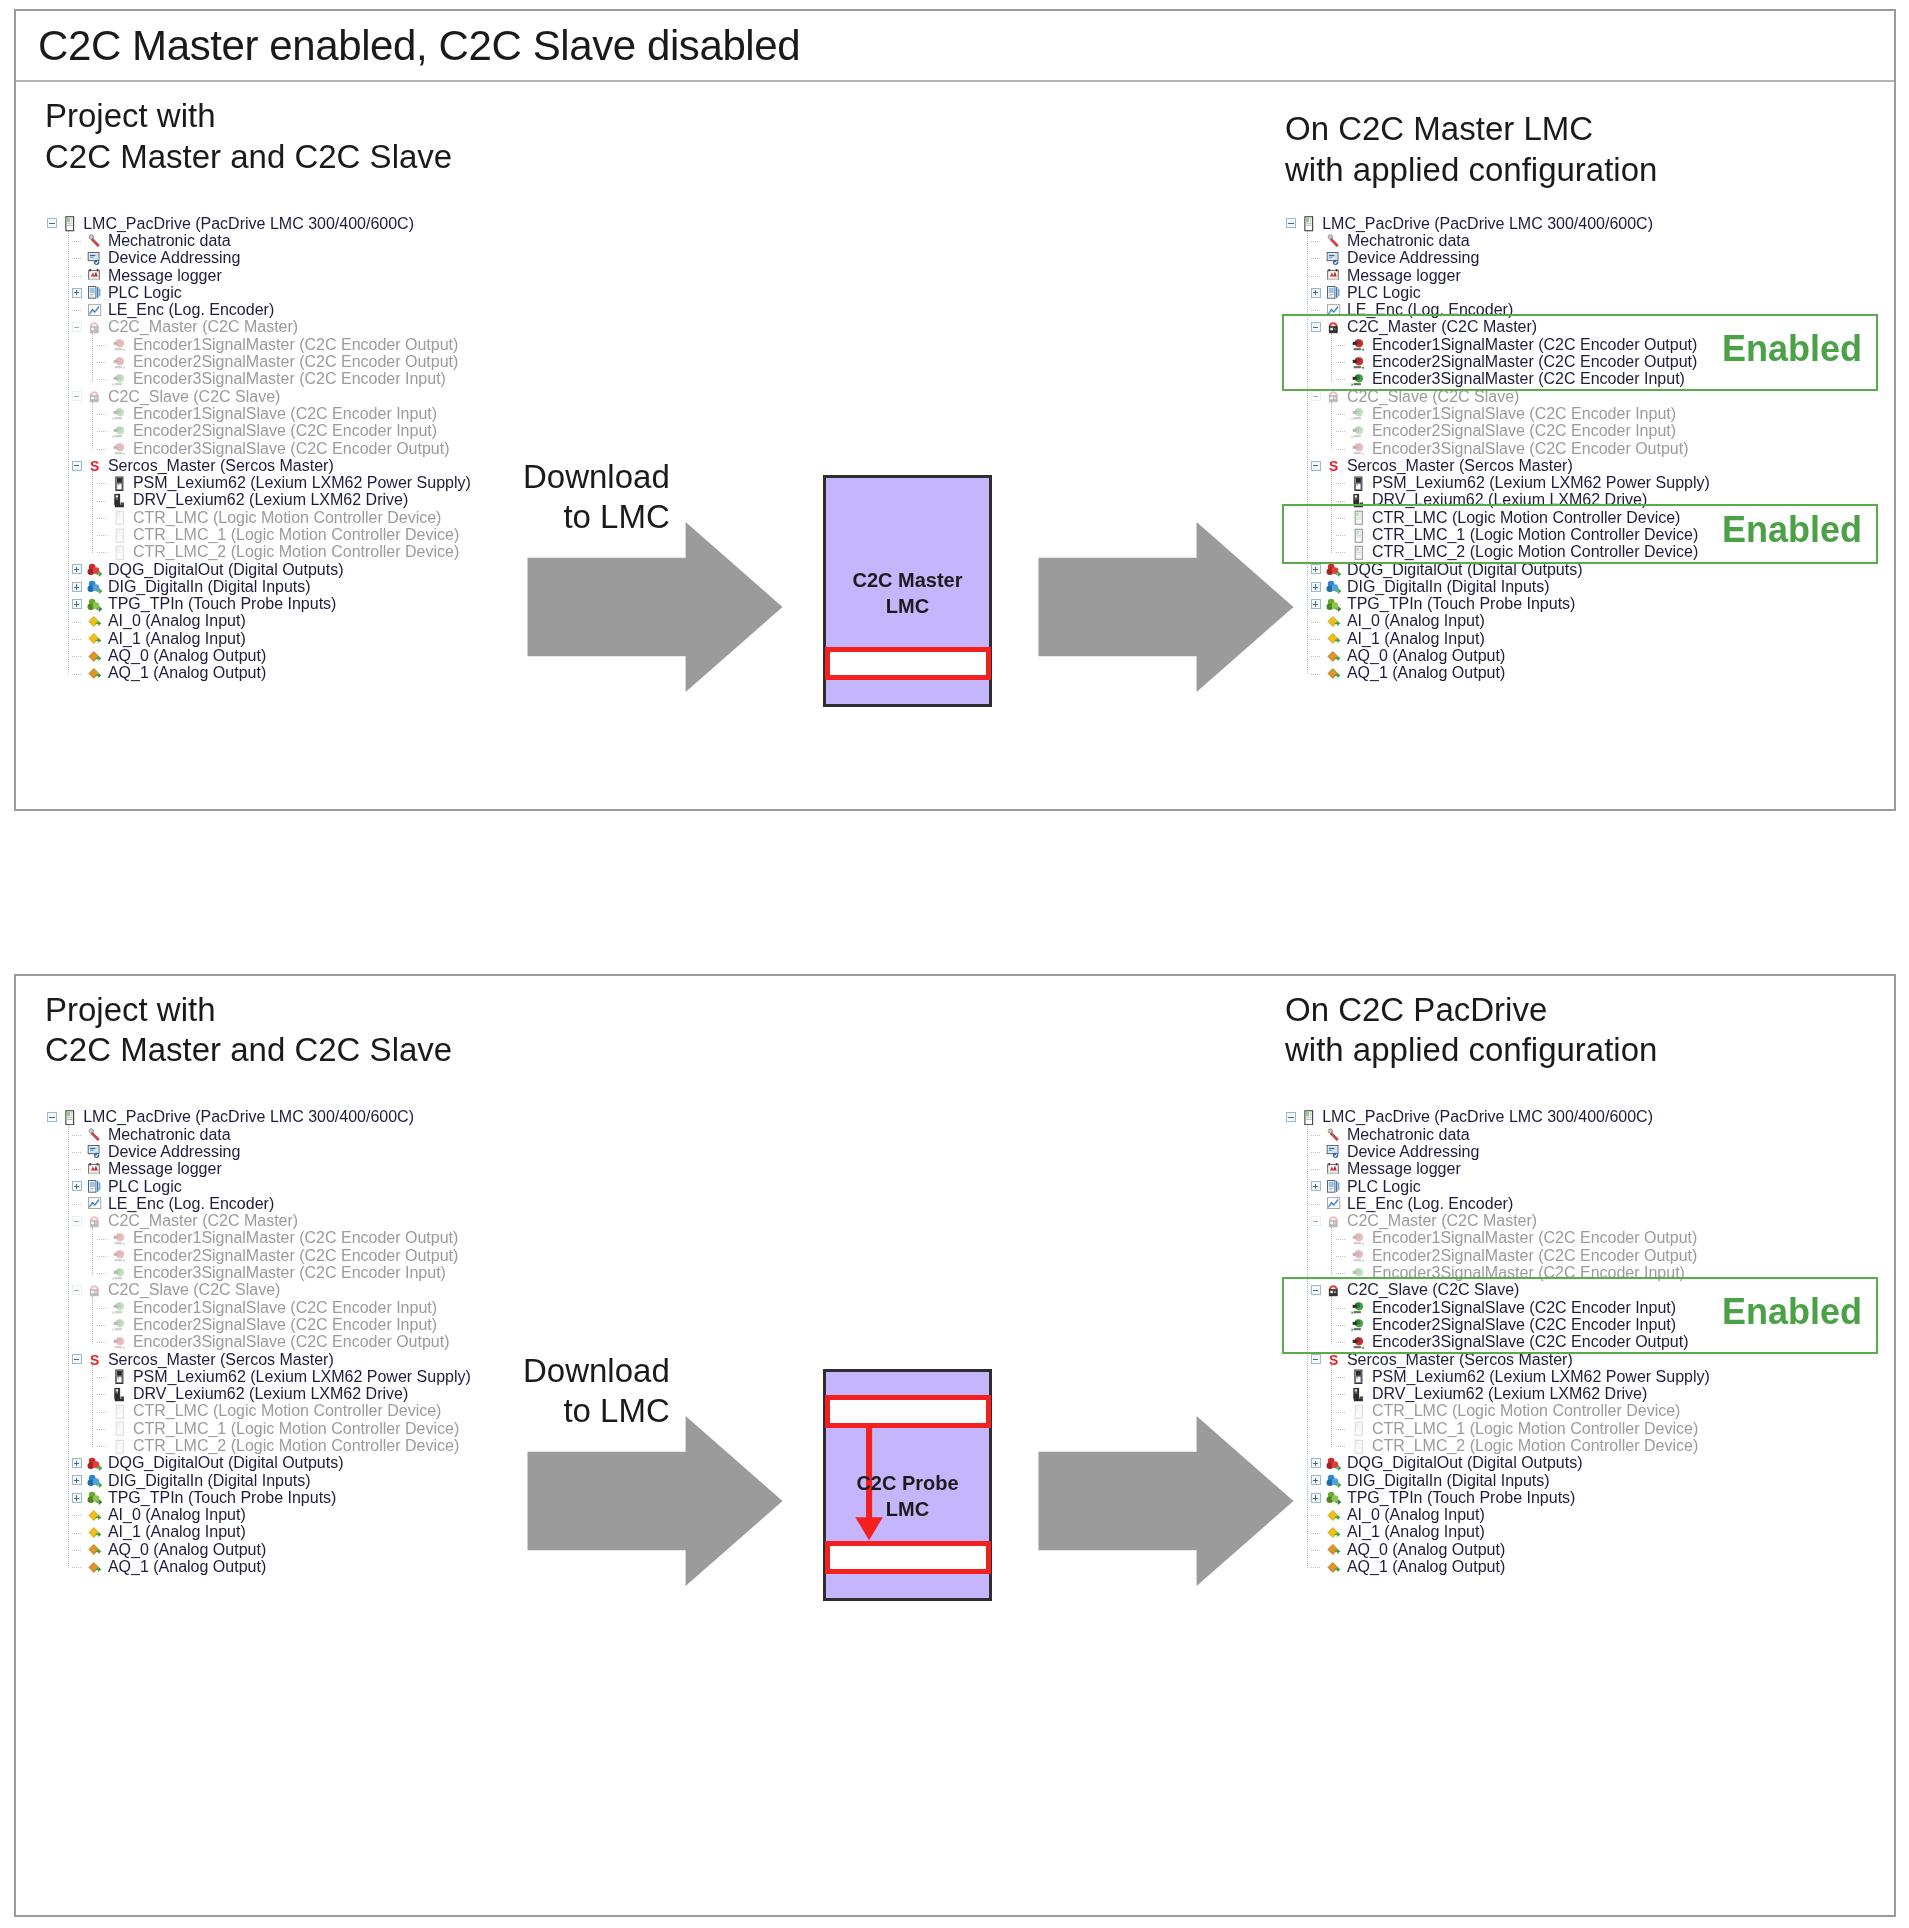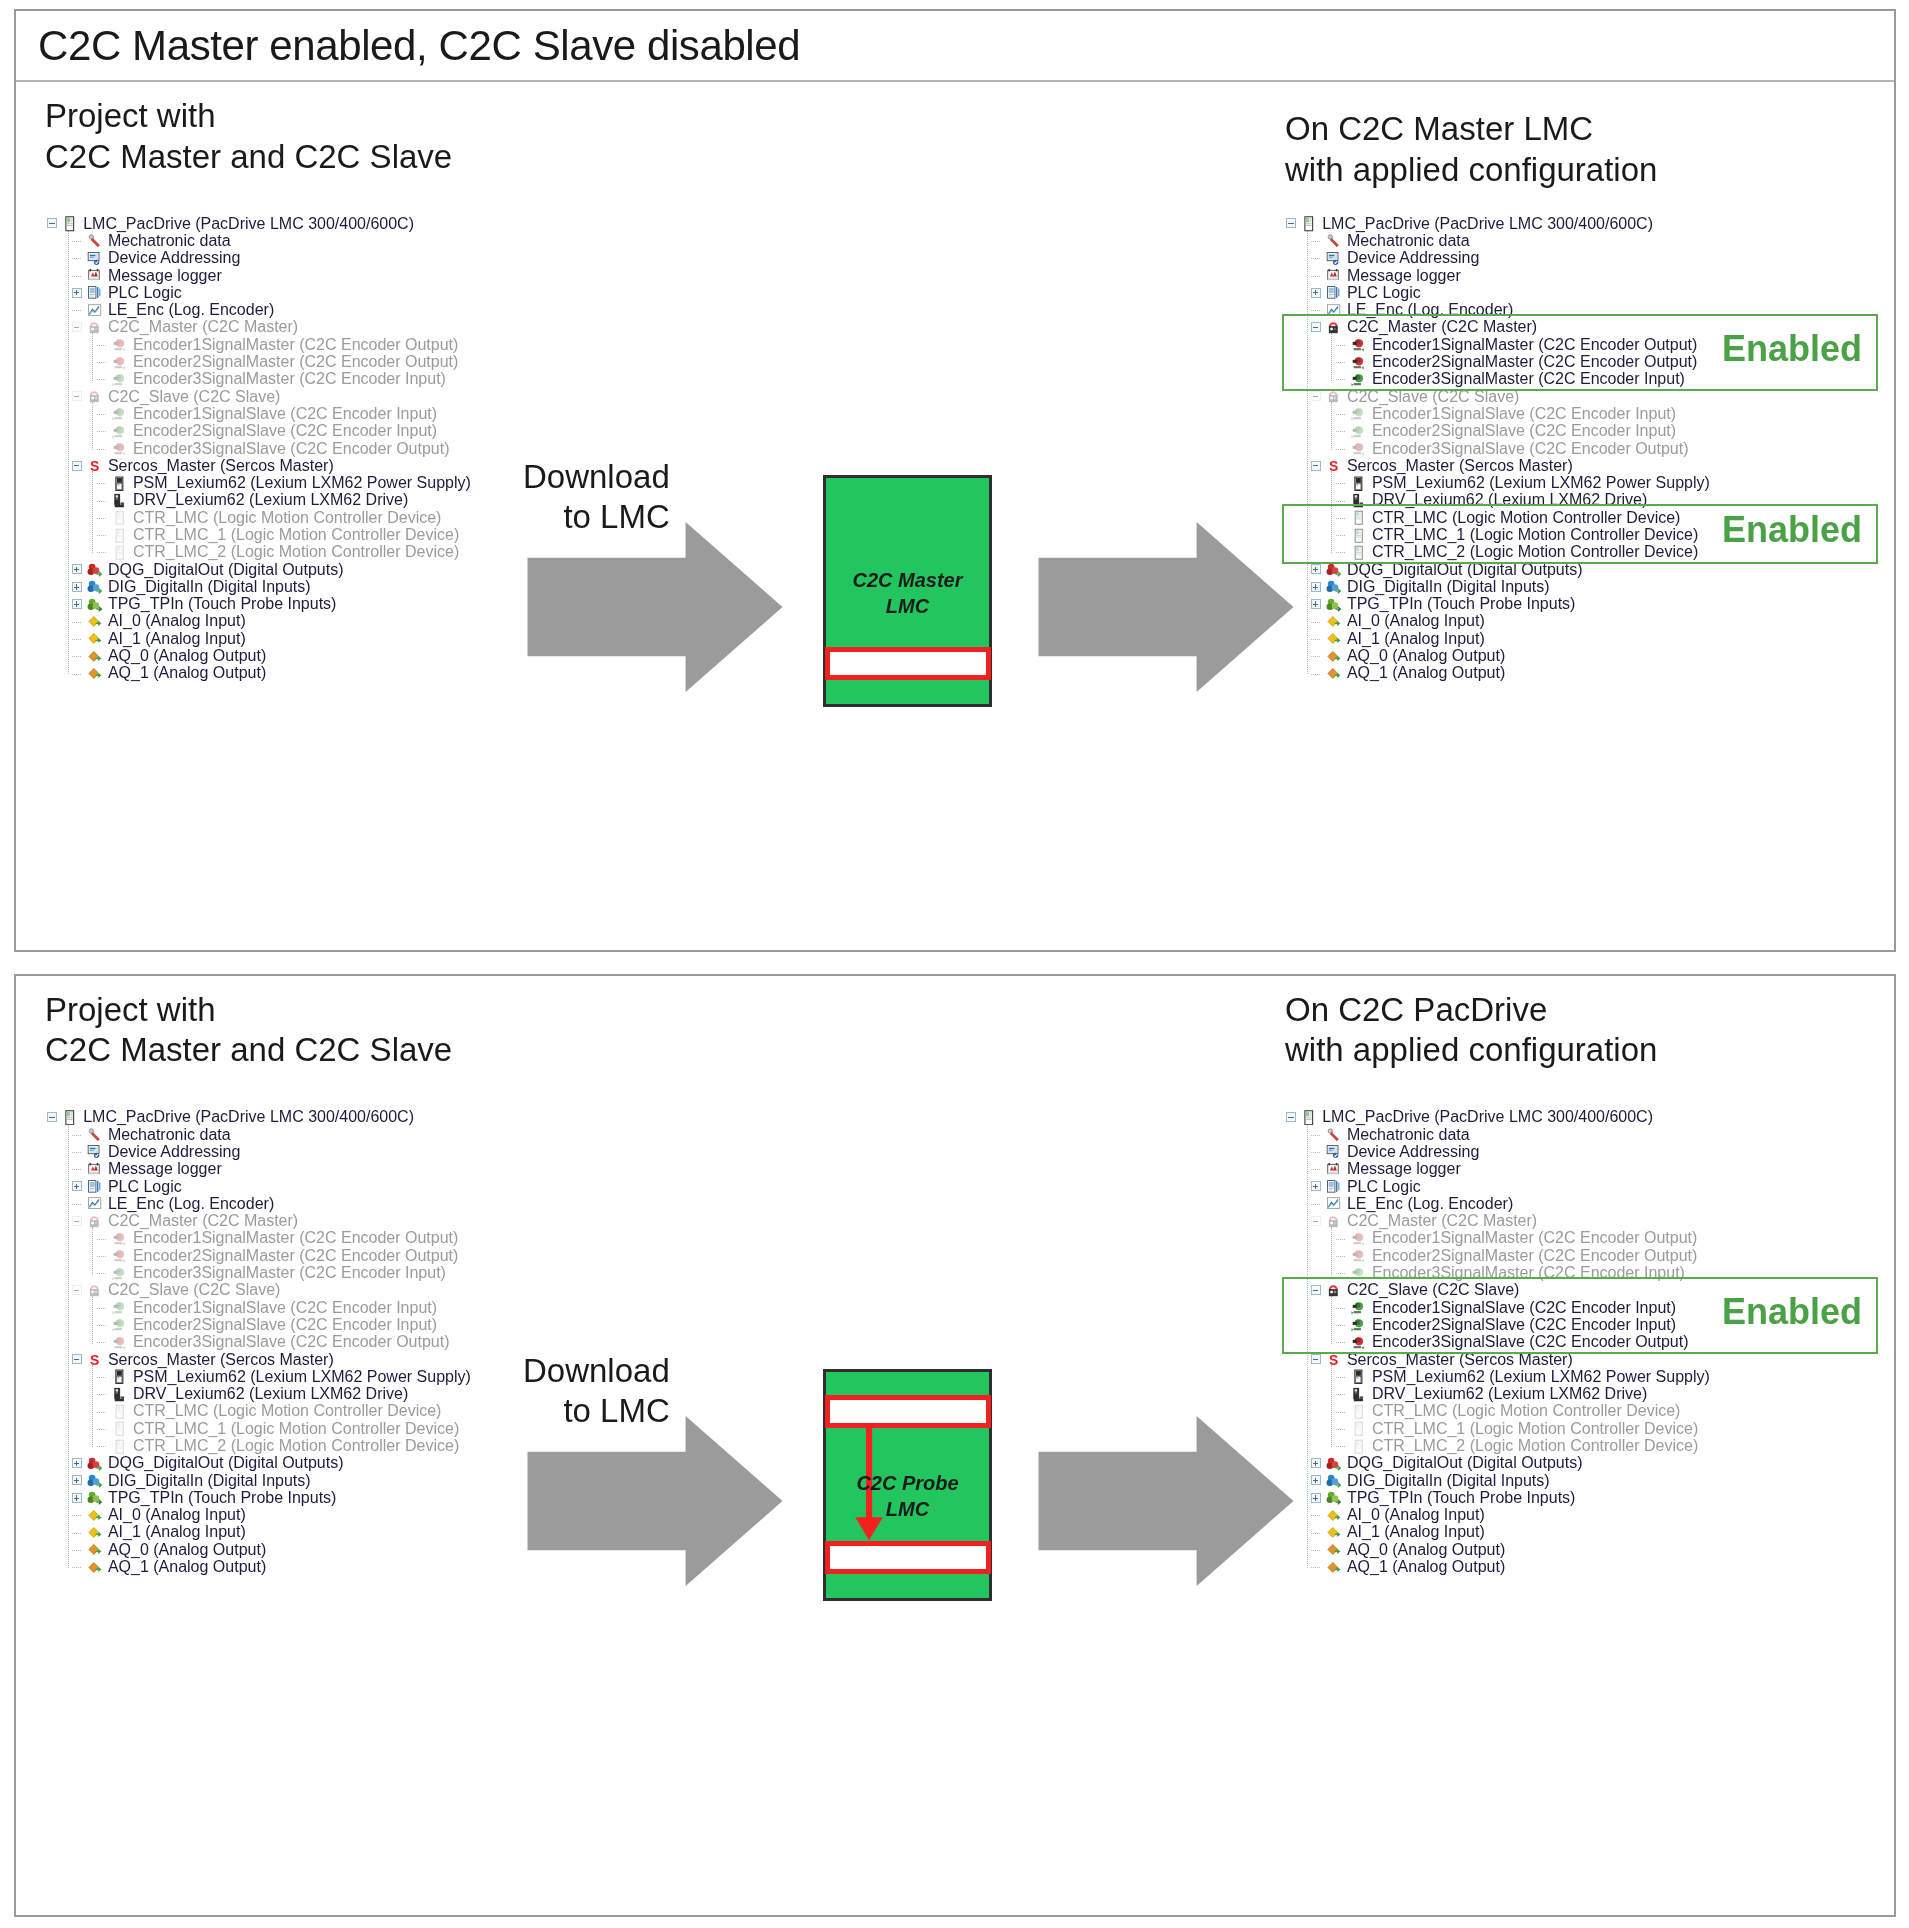--- a/index.html
+++ b/index.html
@@ -16,21 +16,21 @@
   }
 
   
   .panel {
     position: absolute;
     left: 14px;
     width: 1882px;
     border: 2.3px solid #9a9a9a;
     background: #ffffff;
   }
-  #panel-top    { top: 9.3px;   height: 943px; }
+  #panel-top    { top: 9.3px;   height: 802px; }
   #panel-bottom { top: 974px; height: 943px; }
 
   .panel-title-bar {
     height: 71px;
     border-bottom: 2.3px solid #b5b5b5;
     display: flex;
     align-items: center;
     padding-left: 22px;
   }
   .panel-title {
@@ -146,23 +146,22 @@
     white-space: nowrap;
   }
   .dl-text span { display: block; text-align: right; }
 
   
   .arrow { position: absolute; }
 
   
   .lmcbox {
     position: absolute;
-    background: #22c55e;
+    background: #c4b5fd;
     border: 3.9px solid #2e2e2e;
-    font-style: italic;
   }
   .lmcbox .caption {
     position: absolute;
     left: 0; right: 0;
     text-align: center;
     font-size: 20px;
     font-weight: bold;
     line-height: 1.28;
     color: #1c1c1c;
   }

